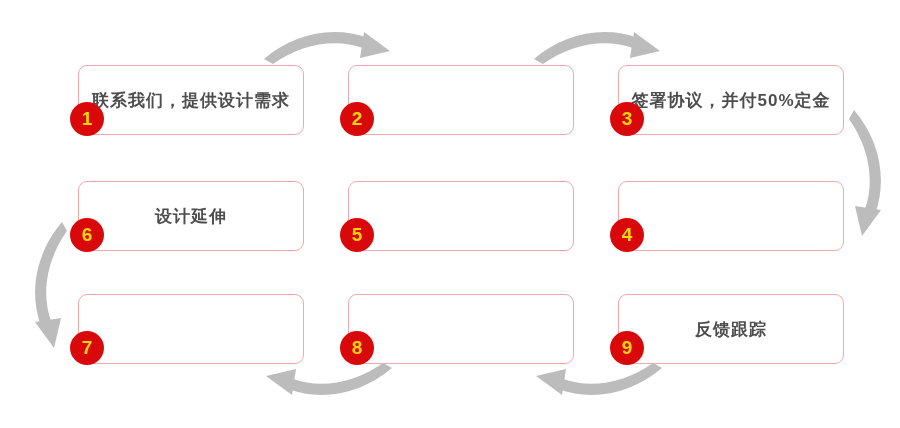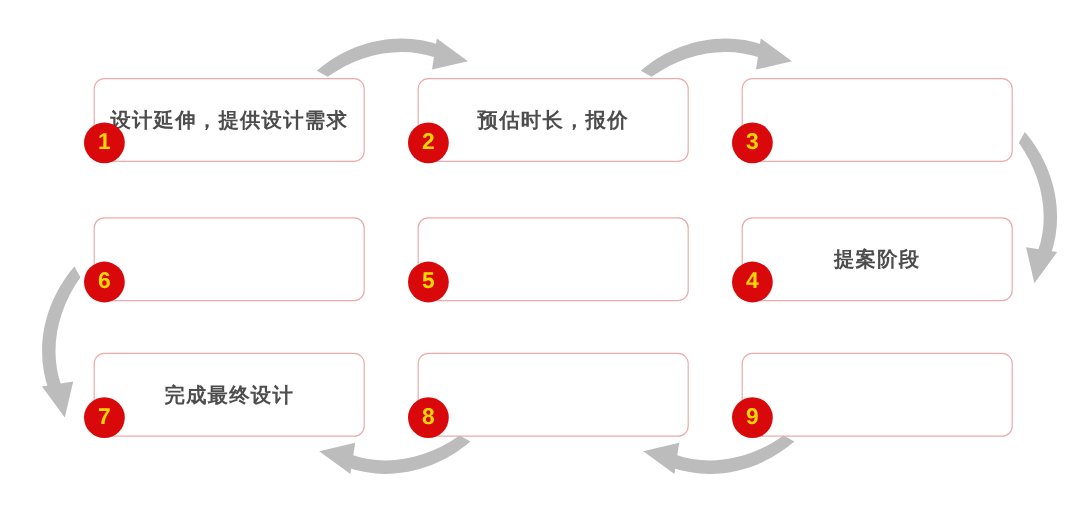--- a/index.html
+++ b/index.html
@@ -53,50 +53,50 @@
   .arrow-right-side{left:802px;top:154px;transform:rotate(90deg)}
   .arrow-left-side{left:-16px;top:266px;transform:scaleX(-1) rotate(90deg)}
 </style>
 </head>
 <body>
 
 <div id="canvas">
 
   <div class="box r1 c1">
     <span class="badge">1</span>
-    <span class="label">设计延伸，提供设计需求</span>
+    <span class="label">联系我们，提供设计需求</span>
   </div>
   <div class="box r1 c2">
     <span class="badge">2</span>
-    <span class="label">预估时长，报价</span>
   </div>
   <div class="box r1 c3">
     <span class="badge">3</span>
+    <span class="label">签署协议，并付50%定金</span>
   </div>
 
   <div class="box r2 c1">
     <span class="badge">6</span>
+    <span class="label">设计延伸</span>
   </div>
   <div class="box r2 c2">
     <span class="badge">5</span>
   </div>
   <div class="box r2 c3">
     <span class="badge">4</span>
-    <span class="label">提案阶段</span>
   </div>
 
   <div class="box r3 c1">
     <span class="badge">7</span>
-    <span class="label">完成最终设计</span>
   </div>
   <div class="box r3 c2">
     <span class="badge">8</span>
   </div>
   <div class="box r3 c3">
     <span class="badge">9</span>
+    <span class="label">反馈跟踪</span>
   </div>
 
   <div class="arrow arrow-top-1">
     <svg viewBox="0 0 130 40" width="130" height="40" aria-hidden="true">
       <path d="M1 33 C 30 8, 70 -1, 105 12 L 100 22 C 72 12, 38 18, 10 38 Z"></path>
       <path d="M 101 6 L 127 25 L 97 32 Z"></path>
     </svg>
   </div>
   <div class="arrow arrow-top-2">
     <svg viewBox="0 0 130 40" width="130" height="40" aria-hidden="true">

